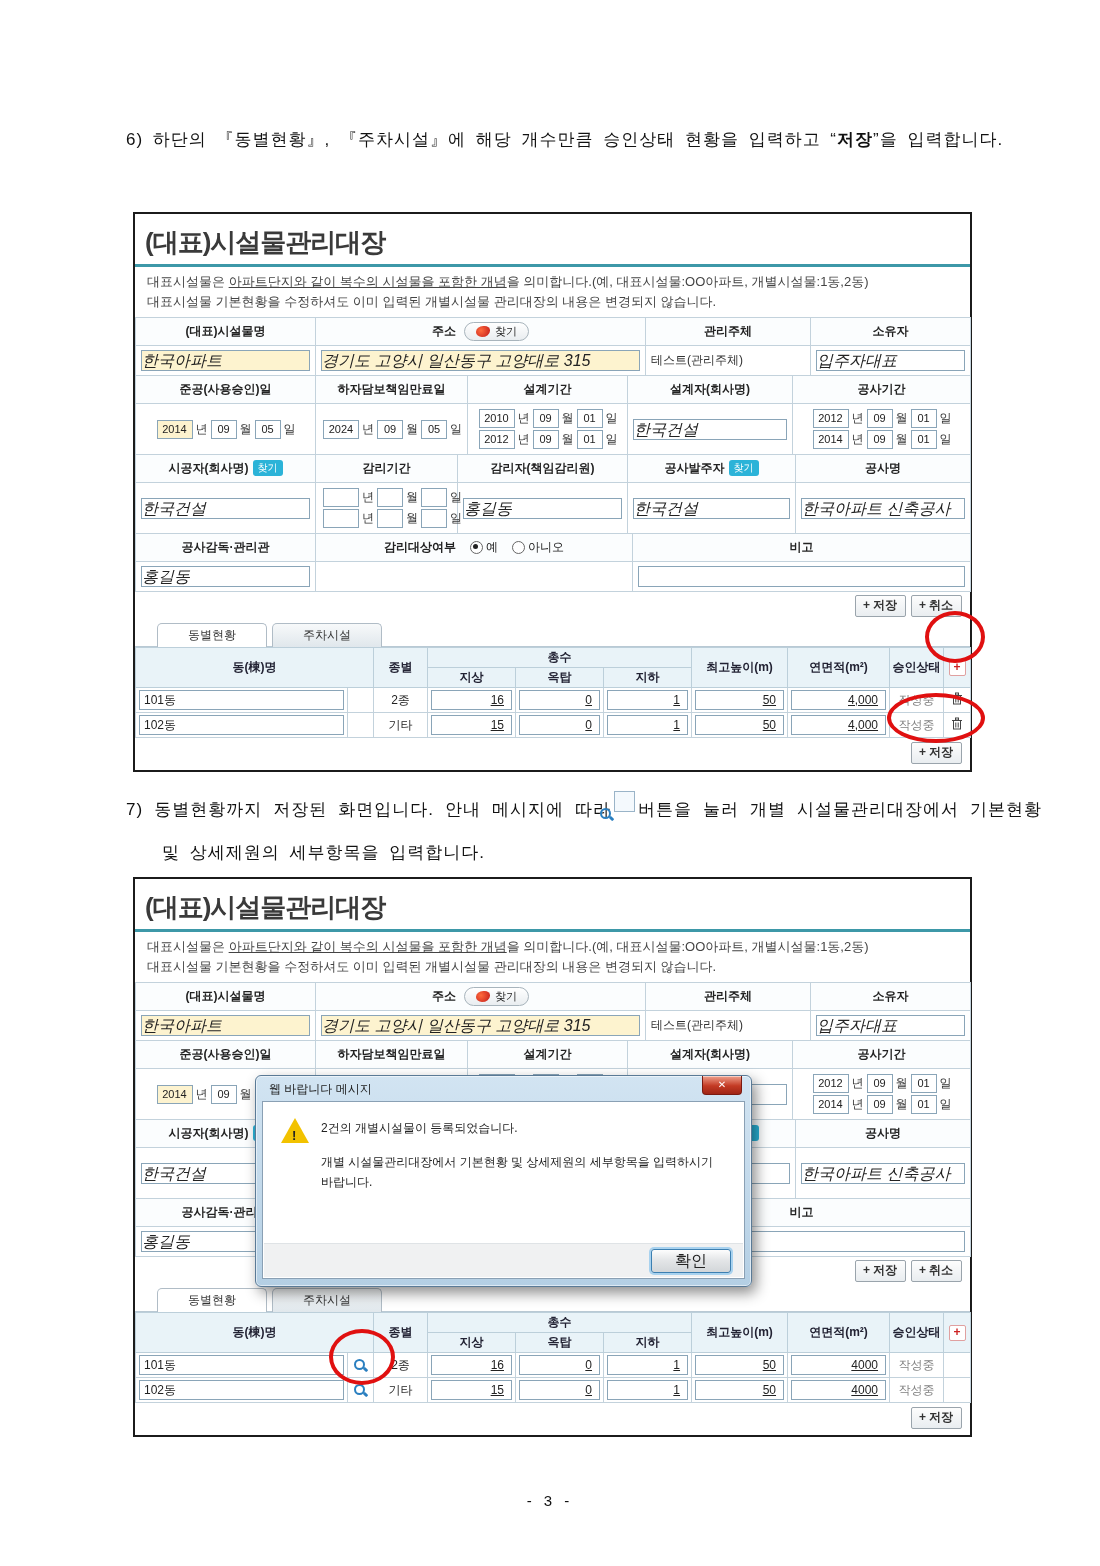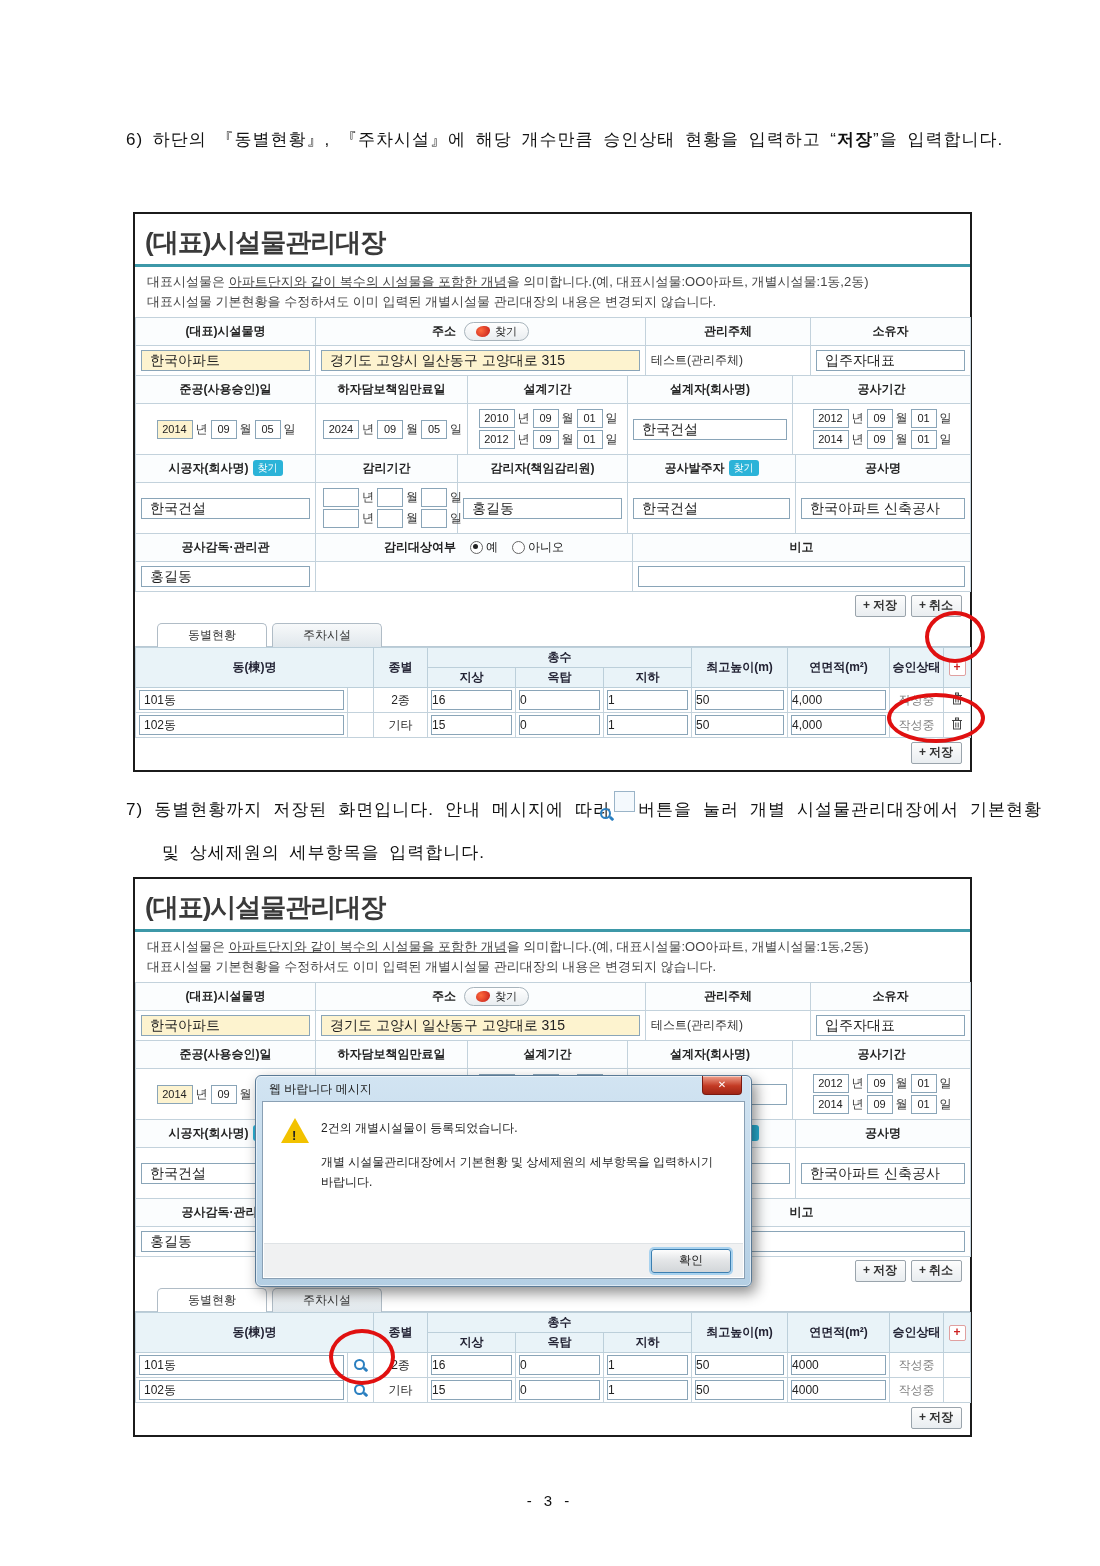--- a/index.html
+++ b/index.html
@@ -23,21 +23,21 @@
   .teal-line{height:3px;background:#3d98a8;}
   .infobox{padding:5px 12px 4px 12px;height:41px;}
   .info-line{font-size:13px;color:#444;line-height:20px;white-space:nowrap;}
   .u{text-decoration:underline;}
   
   table.form{border-collapse:collapse;table-layout:fixed;width:835px;}
   table.stack{margin-top:-1px;}
   .form td{border:1px solid #c3d2dc;vertical-align:middle;font-size:12px;}
   .hcell{background:#fbfdfe;text-align:center;font-weight:bold;color:#222;height:25px;font-size:12.5px;}
   .vcell{background:#fff;padding:3px 5px;height:23px;}
-  .inp{border:1px solid #8aa5b8;background:#fff;height:19px;line-height:19px;padding:0 8px;font-size:14px;overflow:hidden;white-space:nowrap;}
+  .inp{border:1px solid #8aa5b8;background:#fff;height:19px;line-height:19px;padding:0 0;font-size:16px;overflow:hidden;white-space:nowrap;font-style:italic;}
   .inp.yellow{background:#fdf3cf;}
   .plainval{text-align:left;color:#333;}
   .dates{white-space:nowrap;text-align:center;margin:2px 0;}
   .dbox{display:inline-block;min-width:22px;height:17px;line-height:17px;border:1px solid #8aa5b8;background:#fff;font-size:11px;text-align:center;vertical-align:middle;margin:0 2px;padding:0 1px;}
   .dbox.wide{min-width:32px;}
   .dbox.yellow{background:#fdf3cf;}
   .dlabel{font-size:12px;color:#333;margin:0 1px;vertical-align:middle;}
   .badge{display:inline-block;background:#2bb3d8;color:#fff;font-size:10px;font-weight:normal;padding:1px 5px;border-radius:3px;margin-left:4px;vertical-align:1px;}
   .find-pill{display:inline-flex;align-items:center;gap:5px;border:1px solid #a8b4bc;border-radius:10px;background:linear-gradient(#ffffff,#e9edf0);padding:1px 11px;font-size:11px;font-weight:normal;margin-left:8px;vertical-align:middle;}
   .star-icon{width:14px;height:11px;display:inline-block;background:radial-gradient(circle at 35% 40%,#ff6a3c,#c01818);border-radius:55% 40% 60% 45%;}
@@ -49,21 +49,21 @@
   .gbtn{display:inline-block;border:1px solid #9aa4ac;border-radius:2px;background:linear-gradient(#fdfdfd,#e9edf0);padding:1px 8px 2px 7px;font-size:12px;font-weight:bold;color:#333;margin-left:5px;}
   .gbtn .plus{margin-right:3px;}
   
   .tabs{display:flex;align-items:flex-end;gap:5px;height:25px;padding-left:22px;border-bottom:1px solid #b9c9d4;}
   .tab{height:23px;line-height:23px;padding:0 30px;font-size:12px;border:1px solid #b0bcc6;border-bottom:none;border-radius:5px 5px 0 0;background:linear-gradient(#f7f9fa,#e0e7ec);color:#333;position:relative;top:1px;}
   .tab.active{background:#fff;}
   
   table.grid{border-collapse:collapse;table-layout:fixed;width:835px;}
   .grid th{background:#e9f3f8;border:1px solid #bccfda;font-size:12px;font-weight:bold;color:#223;padding:1px 2px;}
   .grid td{border:1px solid #c3d2dc;padding:1px 3px;font-size:12px;height:22px;vertical-align:middle;}
-  .numbox{border:1px solid #8aa5b8;background:#fff;height:18px;line-height:18px;text-align:left;padding:0 0;}
+  .numbox{border:1px solid #8aa5b8;background:#fff;height:18px;line-height:18px;text-align:right;padding:0 7px;text-decoration:underline;}
   .namebox{border:1px solid #8aa5b8;background:#fff;height:18px;line-height:18px;text-align:left;padding:0 4px;}
   .status{text-align:center;color:#808080;}
   .centercell{text-align:center;}
   .addbtn{display:inline-block;width:15px;height:14px;line-height:13px;border:1px solid #e0a0a0;border-radius:2px;background:#fff;color:#cc2222;font-weight:bold;font-size:12px;text-align:center;}
   .saverow{height:28px;text-align:right;padding:4px 8px 0 0;}
   
   .lens{display:inline-block;position:relative;width:15px;height:15px;vertical-align:middle;}
   .lens::before{content:"";position:absolute;left:1px;top:1px;width:7px;height:7px;border:2px solid #2a7fc0;border-radius:50%;}
   .lens::after{content:"";position:absolute;left:10px;top:10px;width:5px;height:3px;background:#2a7fc0;border-radius:1px;transform:rotate(45deg);}
   .lens-btn{display:inline-block;width:19px;height:19px;border:1px solid #9ab4c8;background:#f4f9fd;text-align:center;vertical-align:-4px;margin:0 3px;}
@@ -82,21 +82,21 @@
     background:linear-gradient(#f0a08c,#c33a24 55%,#a02515);border:1px solid #7a1a10;border-top:none;
     border-radius:0 0 4px 4px;color:#fff;font-size:10px;font-weight:bold;text-align:center;line-height:17px;
     box-shadow:inset 0 1px 0 rgba(255,255,255,0.5);
   }
   .dialog-body{position:absolute;left:6px;right:6px;top:25px;bottom:7px;background:#fff;border:1px solid #8aa0b4;}
   .dialog-msg{position:relative;padding:17px 16px 0 58px;font-size:12px;color:#222;line-height:1.65;}
   .warn{position:absolute;left:18px;top:16px;width:0;height:0;border-left:14px solid transparent;border-right:14px solid transparent;border-bottom:25px solid #f2c200;}
   .warn-ex{position:absolute;left:-3px;top:7px;font-size:13px;font-weight:bold;color:#222;}
   .msg2{margin-top:14px;}
   .dialog-footer{position:absolute;left:1px;right:1px;bottom:1px;height:34px;background:#f0f1f2;border-top:1px solid #dfe3e6;text-align:right;padding:5px 12px 0 0;box-sizing:border-box;}
-  .ok-btn{display:inline-block;width:78px;height:22px;line-height:21px;text-align:center;font-size:12px;color:#222;
+  .ok-btn{display:inline-block;width:78px;height:22px;line-height:21px;text-align:center;font-size:16px;color:#222;
     background:linear-gradient(#fdfdfd,#e4e6e8 45%,#d2d6d9);border:1px solid #3c7fb1;border-radius:3px;
     box-shadow:0 0 0 2px #a8d2ef;}
 </style>
 </head>
 <body>
 
 <div class="step" style="left:126px;top:118px;width:872px;">
   <span>6)</span>
   <span>하단의 『동별현황』, 『주차시설』에 해당 개수만큼 승인상태 현황을 입력하고 “</span><b>저장</b><span>”을 입력합니다.</span>
 </div>

